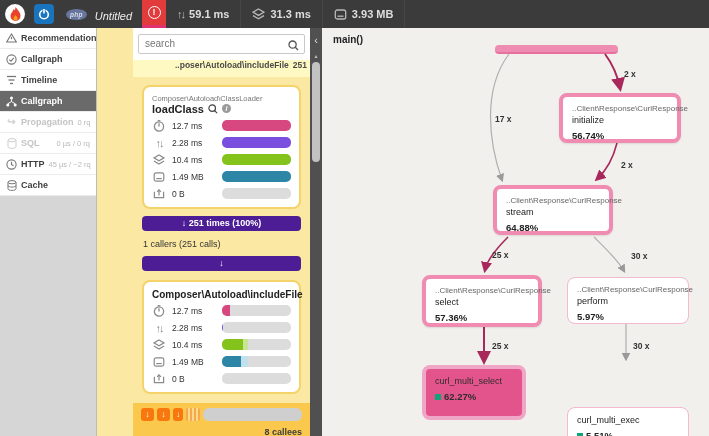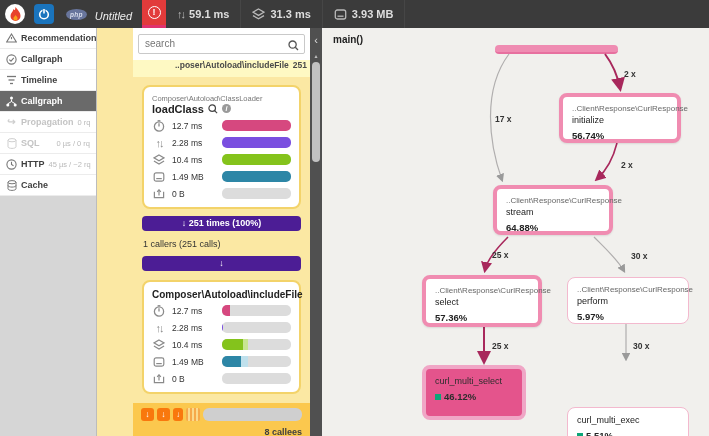--- a/index.html
+++ b/index.html
@@ -463,21 +463,21 @@
     <div class="node thin" style="left:245px; top:249px; width:122px; height:47px;">
       <div class="ns">..Client\Response\CurlResponse</div>
       <div class="fn">perform</div>
       <div class="pct">5.97%</div>
     </div>
 
     <div class="node filled" style="left:100px; top:337px; width:104px; height:55px;">
       <div class="fn">curl_multi_select</div>
       <div class="pct">
         <span class="gmark"></span>
-        <span>46.12%</span>
+        <span>62.27%</span>
       </div>
     </div>
 
     <div class="node thin" style="left:245px; top:335px; width:122px; height:52px;margin-top:44px;">
       <div class="fn">curl_multi_exec</div>
       <div class="pct">
         <span class="gmark"></span>
         <span>5.51%</span>
       </div>
     </div>

